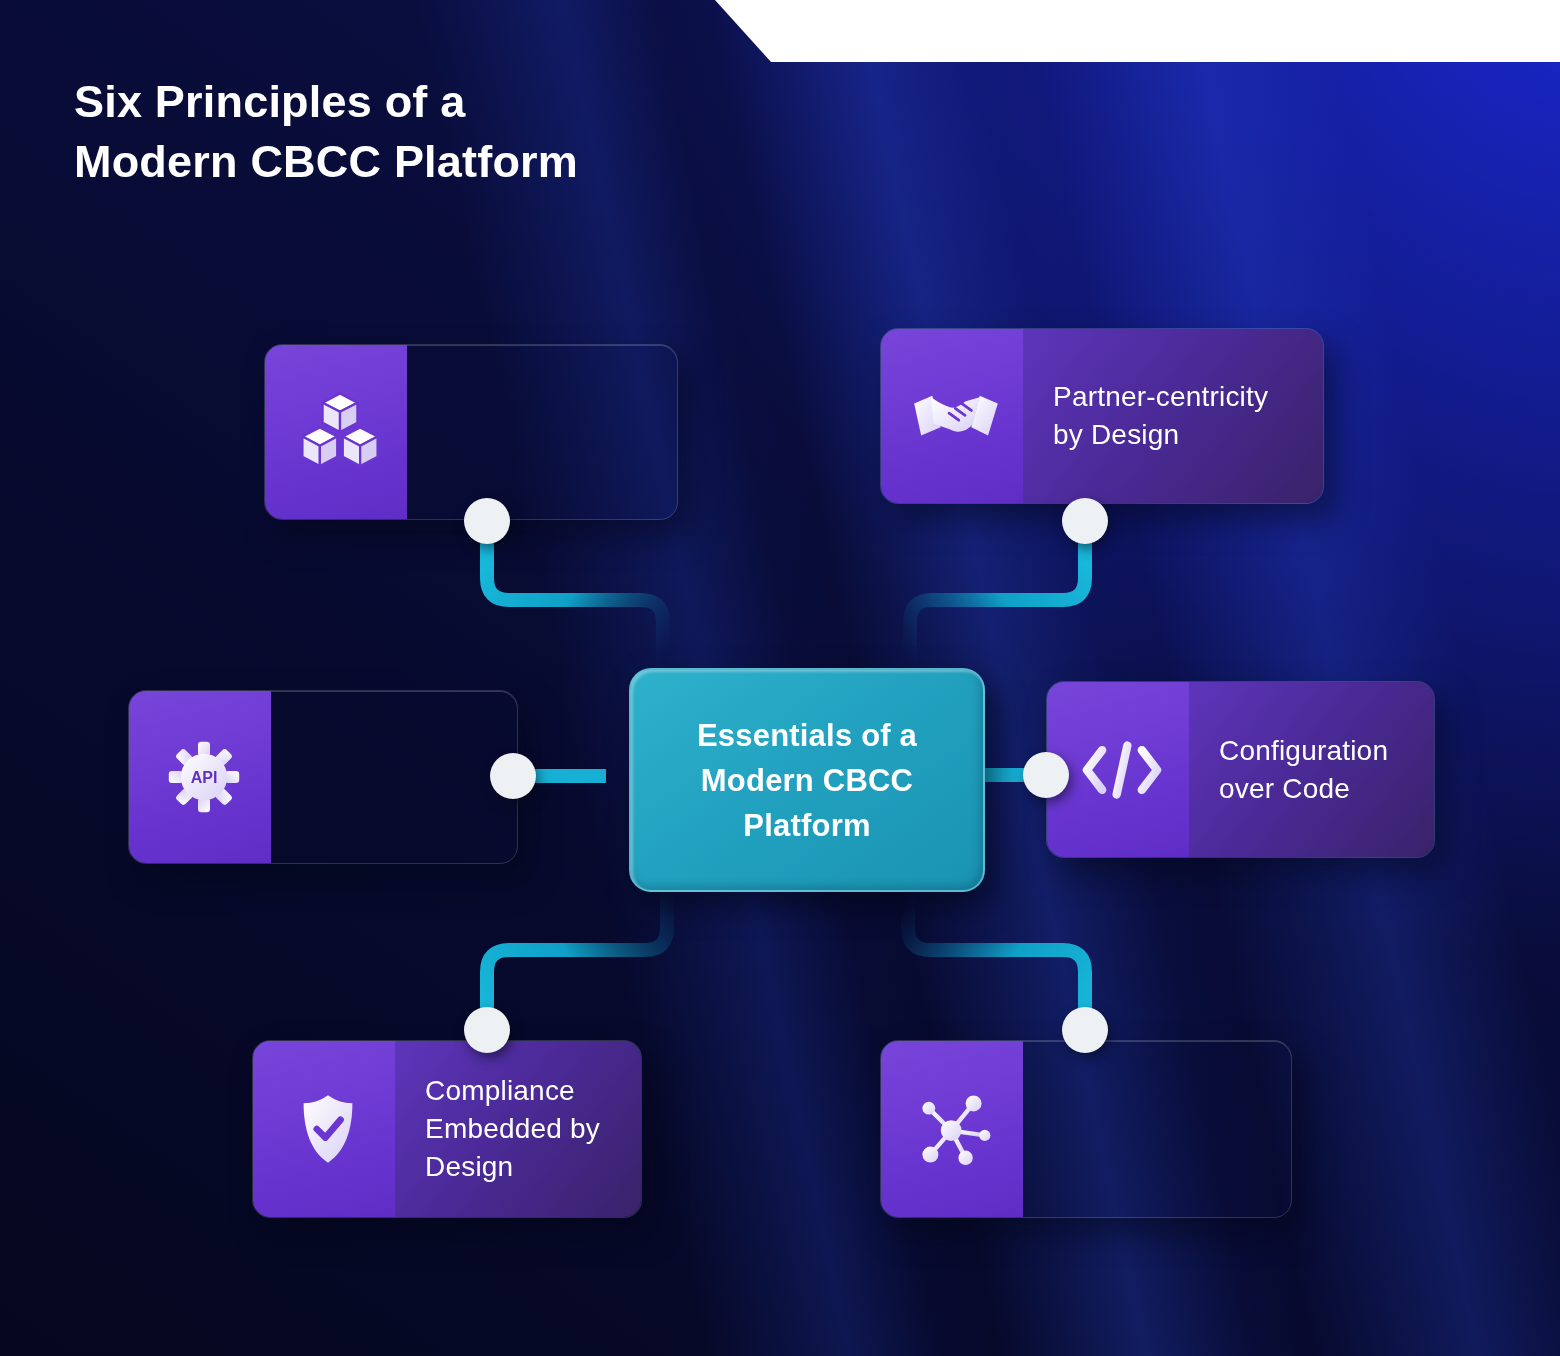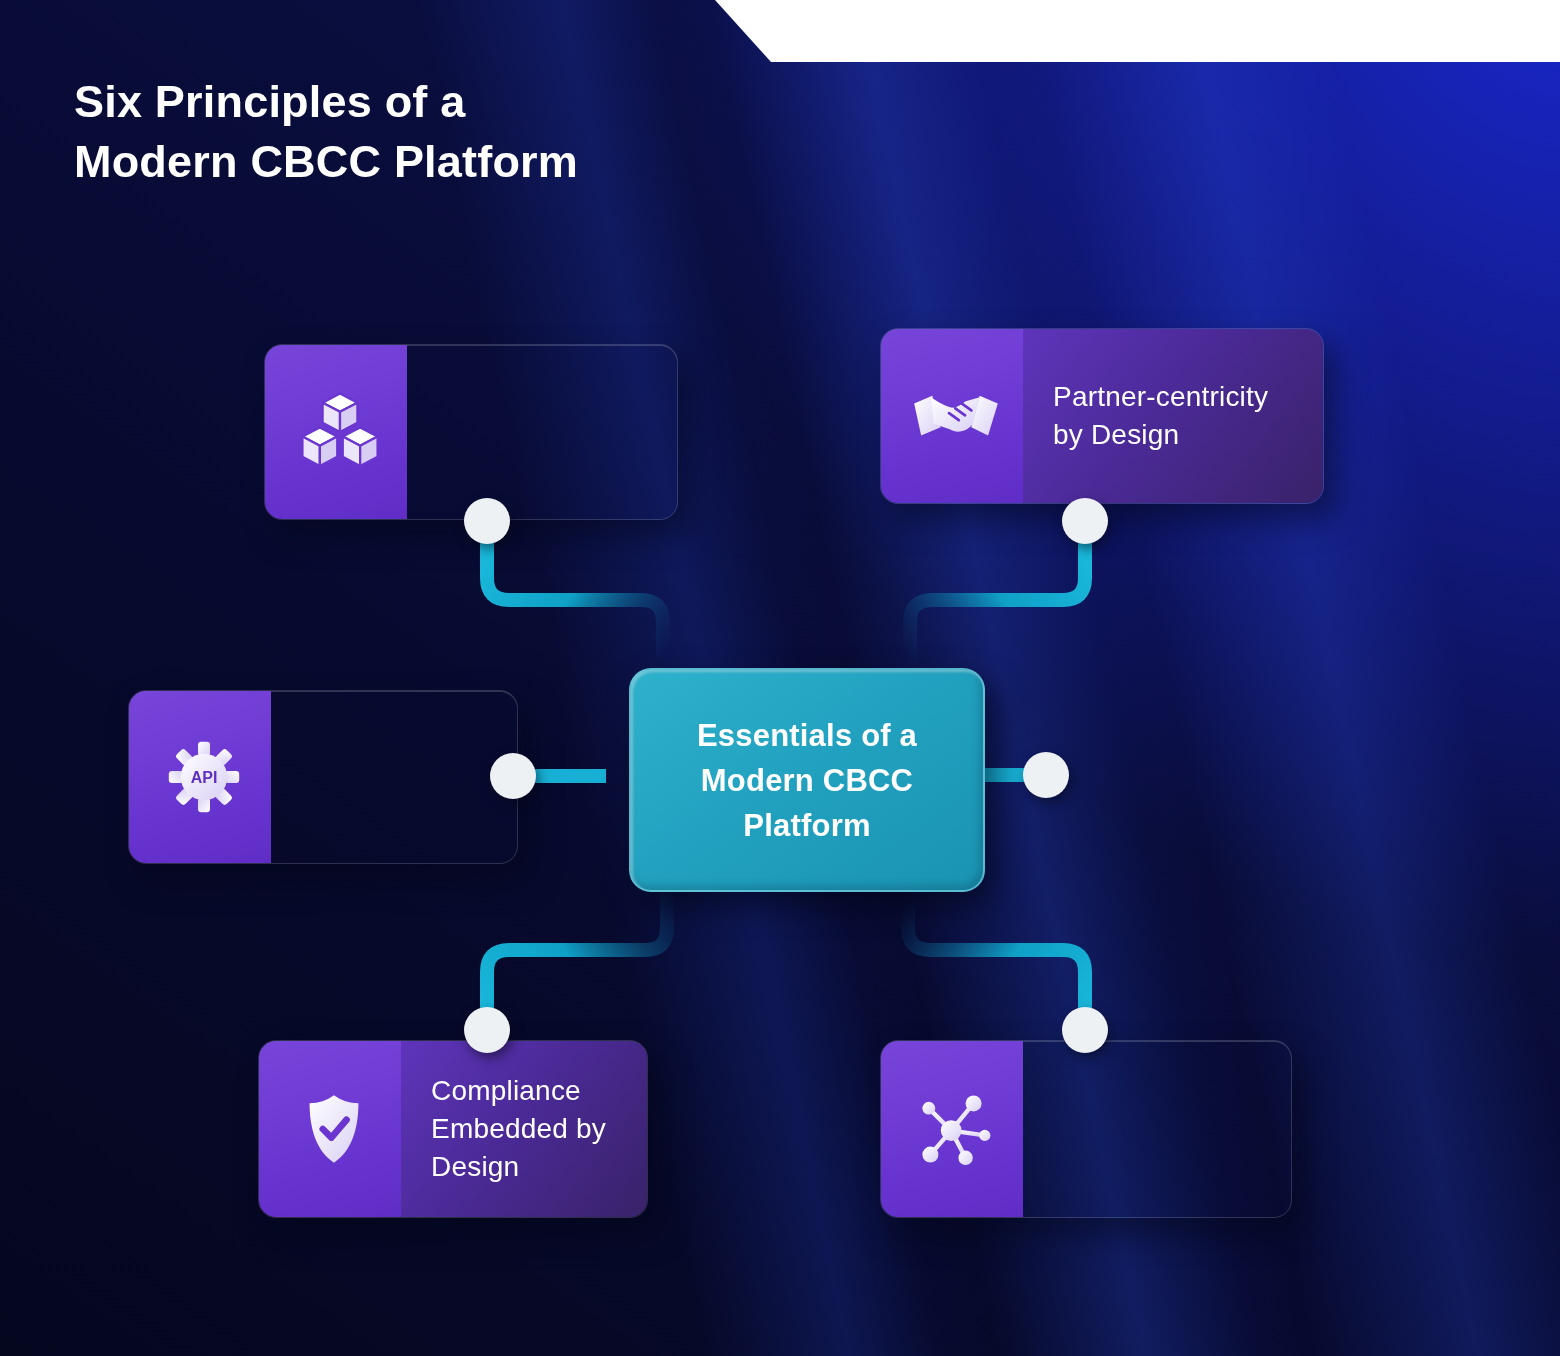--- a/index.html
+++ b/index.html
@@ -31,21 +31,21 @@
     background:linear-gradient(165deg,#7845da 0%,#6733cf 70%,#5f2dc6 100%);padding-left:7px;}
   .card-body{flex:1;display:flex;align-items:center;padding:0 14px 0 30px;
     background:linear-gradient(128deg,#5e35bb 0%,#4b2a97 45%,#392269 100%);}
   .card-label{color:#ffffff;font-size:28px;line-height:38px;font-weight:500;
     letter-spacing:.2px;white-space:pre-line;}
 
   .c1{left:264px;top:344px;width:412px;height:174px;}
   .c2{left:880px;top:328px;width:442px;height:174px;}
   .c3{left:128px;top:690px;width:388px;height:172px;}
   .c4{left:1046px;top:681px;width:387px;height:175px;}
-  .c5{left:258px;top:1040px;width:388px;height:176px;}
+  .c5{left:252px;top:1040px;width:388px;height:176px;}
   .c6{left:880px;top:1040px;width:410px;height:176px;}
 
   
   .connector-layer{position:absolute;inset:0;width:1560px;height:1356px;}
   .connector-layer circle{filter:drop-shadow(3px 5px 6px rgba(3,6,20,.5));}
 
   
   .center-node{position:absolute;left:604px;top:668px;width:352px;height:220px;
     border-radius:22px;display:flex;align-items:center;justify-content:center;text-align:center;
     background:linear-gradient(145deg,#2eb2cc 0%,#22a2c0 45%,#1a93b2 100%);
@@ -132,20 +132,41 @@
           <rect x="42.5" y="6" width="15" height="18" rx="4" transform="rotate(225 50 50)"></rect>
           <rect x="42.5" y="6" width="15" height="18" rx="4" transform="rotate(270 50 50)"></rect>
           <rect x="42.5" y="6" width="15" height="18" rx="4" transform="rotate(315 50 50)"></rect>
           <circle cx="50" cy="50" r="29"></circle>
         </g>
         <text x="50" y="57" text-anchor="middle" font-size="20" font-weight="bold" fill="#5d2fc4">API</text>
       </svg>
     </div>
   </div>
 
+  <div class="card c4">
+    <div class="icon-panel">
+      <svg width="86" height="58" viewBox="0 0 112 76">
+        <defs>
+          <linearGradient id="dg" x1="0" y1="0" x2="1" y2="1">
+            <stop offset="0" stop-color="#ffffff"></stop>
+              <stop offset="1" stop-color="#d9d0f5"></stop>
+          </linearGradient>
+        </defs>
+        <g fill="none" stroke="url(#dg)" stroke-width="11" stroke-linecap="round" stroke-linejoin="round">
+          <path d="M30,12 L10,38 L30,64"></path>
+          <path d="M82,12 L102,38 L82,64"></path>
+          <path d="M63,6 L49,70"></path>
+        </g>
+      </svg>
+    </div>
+    <div class="card-body">
+      <div class="card-label">Configuration
+over Code</div>
+    </div>
+  </div>
 
   <div class="card c5">
     <div class="icon-panel">
       <svg width="66" height="74" viewBox="0 0 100 112">
         <defs>
           <linearGradient id="sg" x1="0" y1="0" x2="1" y2="1">
             <stop offset="0" stop-color="#ffffff"></stop>
               <stop offset="1" stop-color="#d9d0f5"></stop>
           </linearGradient>
         </defs>

